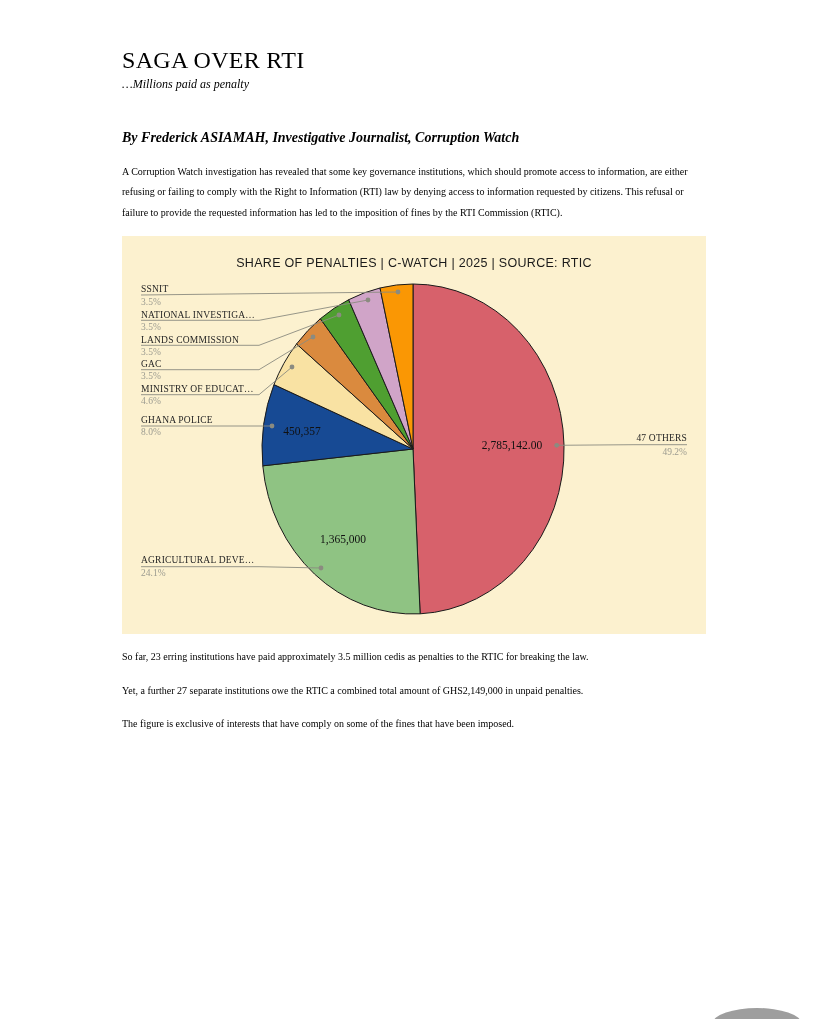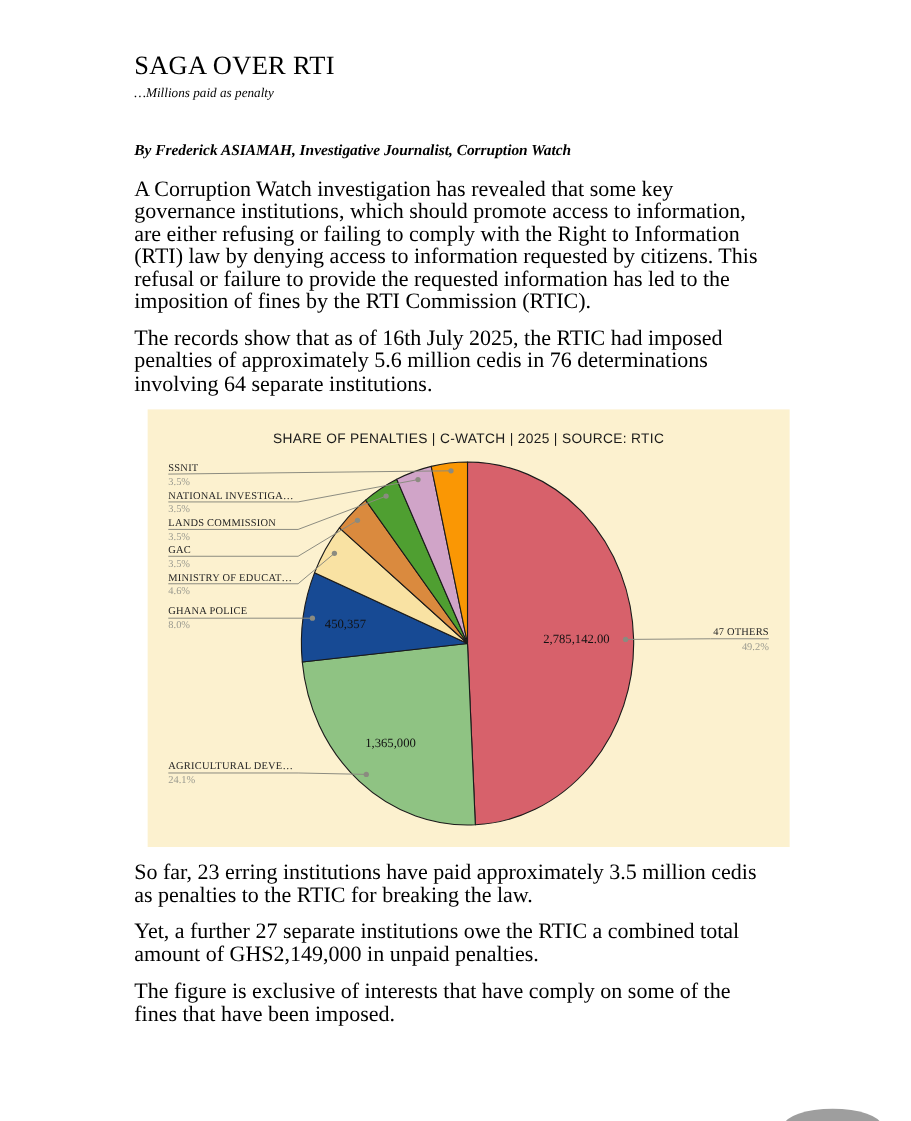--- a/index.html
+++ b/index.html
@@ -27,46 +27,45 @@
     line-height: 1.3;
   }
   .byline {
     font-weight: 700;
     font-size: 14px;
     margin: 36px 0 0 0;
     line-height: 1.45;
     font-style: italic;
   }
   .para {
-    font-size: 20px;
+    font-size: 10px;
     line-height: 20.5px;
     margin: 13px 0 0 0;
   }
-  .chart { margin: 13px 0 0 12px; width: 584px; height: 398px; }
+  .chart { margin: 13px 0 0 0; width: 584px; height: 398px; }
   .corner-ellipse {
     position: absolute;
     left: 713px;
     top: 1008px;
     width: 88px;
     height: 30px;
     background: #9e9e9e;
     border-radius: 50%;
   }
 </style>
 </head>
 <body>
 
 <div class="page">
   <div class="content">
     <h1 class="title">SAGA OVER RTI</h1>
     <div class="subtitle">…Millions paid as penalty</div>
     <p class="byline">By Frederick ASIAMAH, Investigative Journalist, Corruption Watch</p>
 
     <p class="para">A Corruption Watch investigation has revealed that some key governance institutions, which should promote access to information, are either refusing or failing to comply with the Right to Information (RTI) law by denying access to information requested by citizens. This refusal or failure to provide the requested information has led to the imposition of fines by the RTI Commission (RTIC).</p>
-    <p class="para">The records show that as of 16th July 2025, the RTIC had imposed penalties of approximately 5.6 million cedis in 76 determinations involving 64 separate institutions.</p>
 
     <div class="chart">
       <svg id="chart-svg" width="584" height="398" viewBox="0 0 584 398">
           <rect x="0" y="0" width="584" height="398" fill="#FCF1CF"></rect>
           <text x="292" y="31" text-anchor="middle" fill="#1a1a1a" font-family="&quot;Liberation Sans&quot;, sans-serif" font-size="12.5" letter-spacing="0.3">SHARE OF PENALTIES | C-WATCH  | 2025 | SOURCE: RTIC</text>
           <path d="M 291 213 L 291.00 48.00 A 151 165 0 0 1 298.12 377.82 Z" fill="#D7616B" stroke="#1a1a1a" stroke-width="1" stroke-linejoin="round"></path>
           <path d="M 291 213 L 298.12 377.82 A 151 165 0 0 1 140.79 229.83 Z" fill="#8FC383" stroke="#1a1a1a" stroke-width="1" stroke-linejoin="round"></path>
           <path d="M 291 213 L 140.79 229.83 A 151 165 0 0 1 151.98 148.60 Z" fill="#174A94" stroke="#1a1a1a" stroke-width="1" stroke-linejoin="round"></path>
           <path d="M 291 213 L 151.98 148.60 A 151 165 0 0 1 174.57 107.94 Z" fill="#F9E2A3" stroke="#1a1a1a" stroke-width="1" stroke-linejoin="round"></path>
           <path d="M 291 213 L 174.57 107.94 A 151 165 0 0 1 198.37 82.69 Z" fill="#DA8A3E" stroke="#1a1a1a" stroke-width="1" stroke-linejoin="round"></path>

